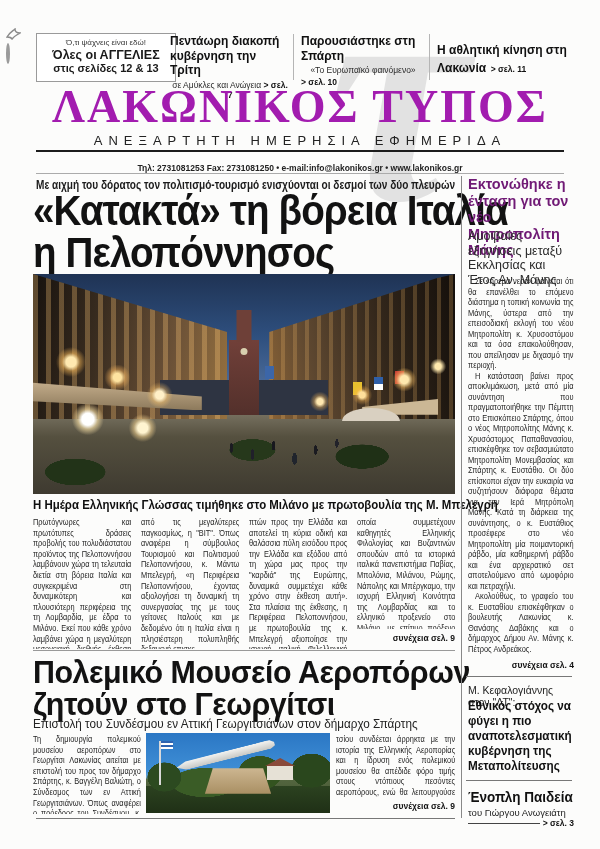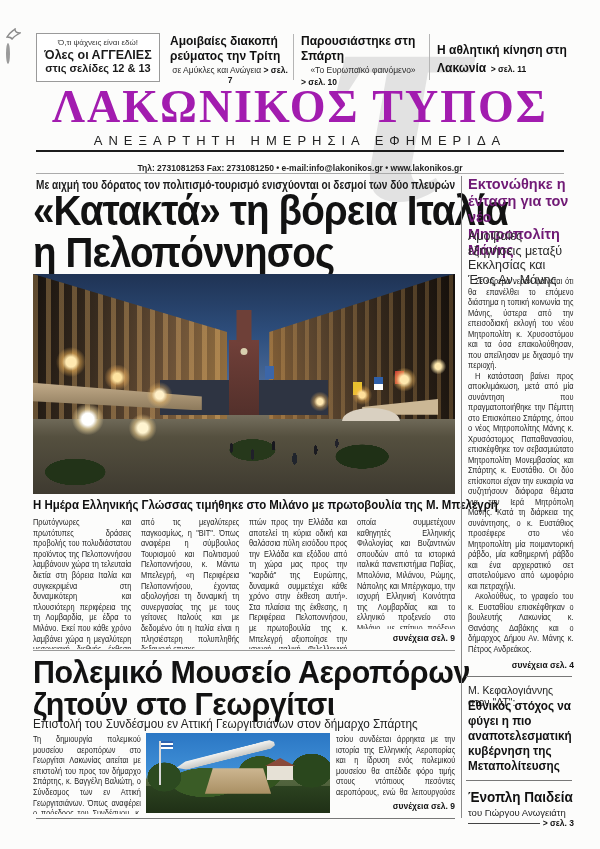--- a/index.html
+++ b/index.html
@@ -14,21 +14,21 @@
              font-style:italic;font-weight:bold;font-size:310px;line-height:1;color:#e2e2e2;}
 
   
   .corner-icons{left:4px;top:28px;width:20px;}
   .corner-icons svg{display:block;margin:0 0 5px 2px;}
   .ring{width:12px;height:12px;border:2px solid #9a9a9a;border-radius:50%;margin:0 0 5px 2px;}
   .barcode{width:15px;height:16px;margin-left:2px;
            background:repeating-linear-gradient(90deg,#8a8a8a 0 1px,transparent 1px 3px);}
 
   
-  .classified-box{left:36px;top:33px;width:124px;height:49px;border:1px solid #9a9a9a;
+  .classified-box{left:36px;top:33px;width:140px;height:49px;border:1px solid #9a9a9a;
                   text-align:center;padding-top:4px;background:#fff;}
   .cl1{font-size:8px;color:#333;}
   .cl2{font-size:12.5px;font-weight:bold;margin-top:1px;}
   .cl3{font-size:11px;font-weight:bold;}
   .teaser-title{font-size:12px;font-weight:bold;line-height:14.5px;color:#101010;}
   .teaser-sub{font-size:8.5px;color:#2a2a2a;margin-top:2px;text-align:center;}
   .pageref{font-weight:bold;font-size:8.5px;color:#111;}
   .vdiv{width:1px;background:#b5b5b5;}
 
   
@@ -166,21 +166,21 @@
     <span class="barcode"></span>
   </div>
 
   <div class="abs classified-box">
     <div class="cl1">Ό,τι ψάχνεις είναι εδώ!</div>
     <div class="cl2">Όλες οι ΑΓΓΕΛΙΕΣ</div>
     <div class="cl3">στις σελίδες 12 &amp; 13</div>
   </div>
 
   <div class="abs" style="left:170px;top:34px;width:120px;">
-    <div class="teaser-title">Αμοιβαίες διακοπή ρεύματος την Τρίτη</div>
+    <div class="teaser-title">Πεντάωρη διακοπή κυβέρνηση την Τρίτη</div>
     <div class="teaser-sub">
       <span>σε Αμύκλες και Ανώγεια</span>
       <span class="pageref">&gt; σελ. 7</span>
     </div>
   </div>
 
   <div class="abs vdiv" style="left:293px;top:34px;height:46px;"></div>
 
   <div class="abs" style="left:301px;top:34px;width:124px;">
     <div class="teaser-title">Παρουσιάστηκε στη Σπάρτη</div>

